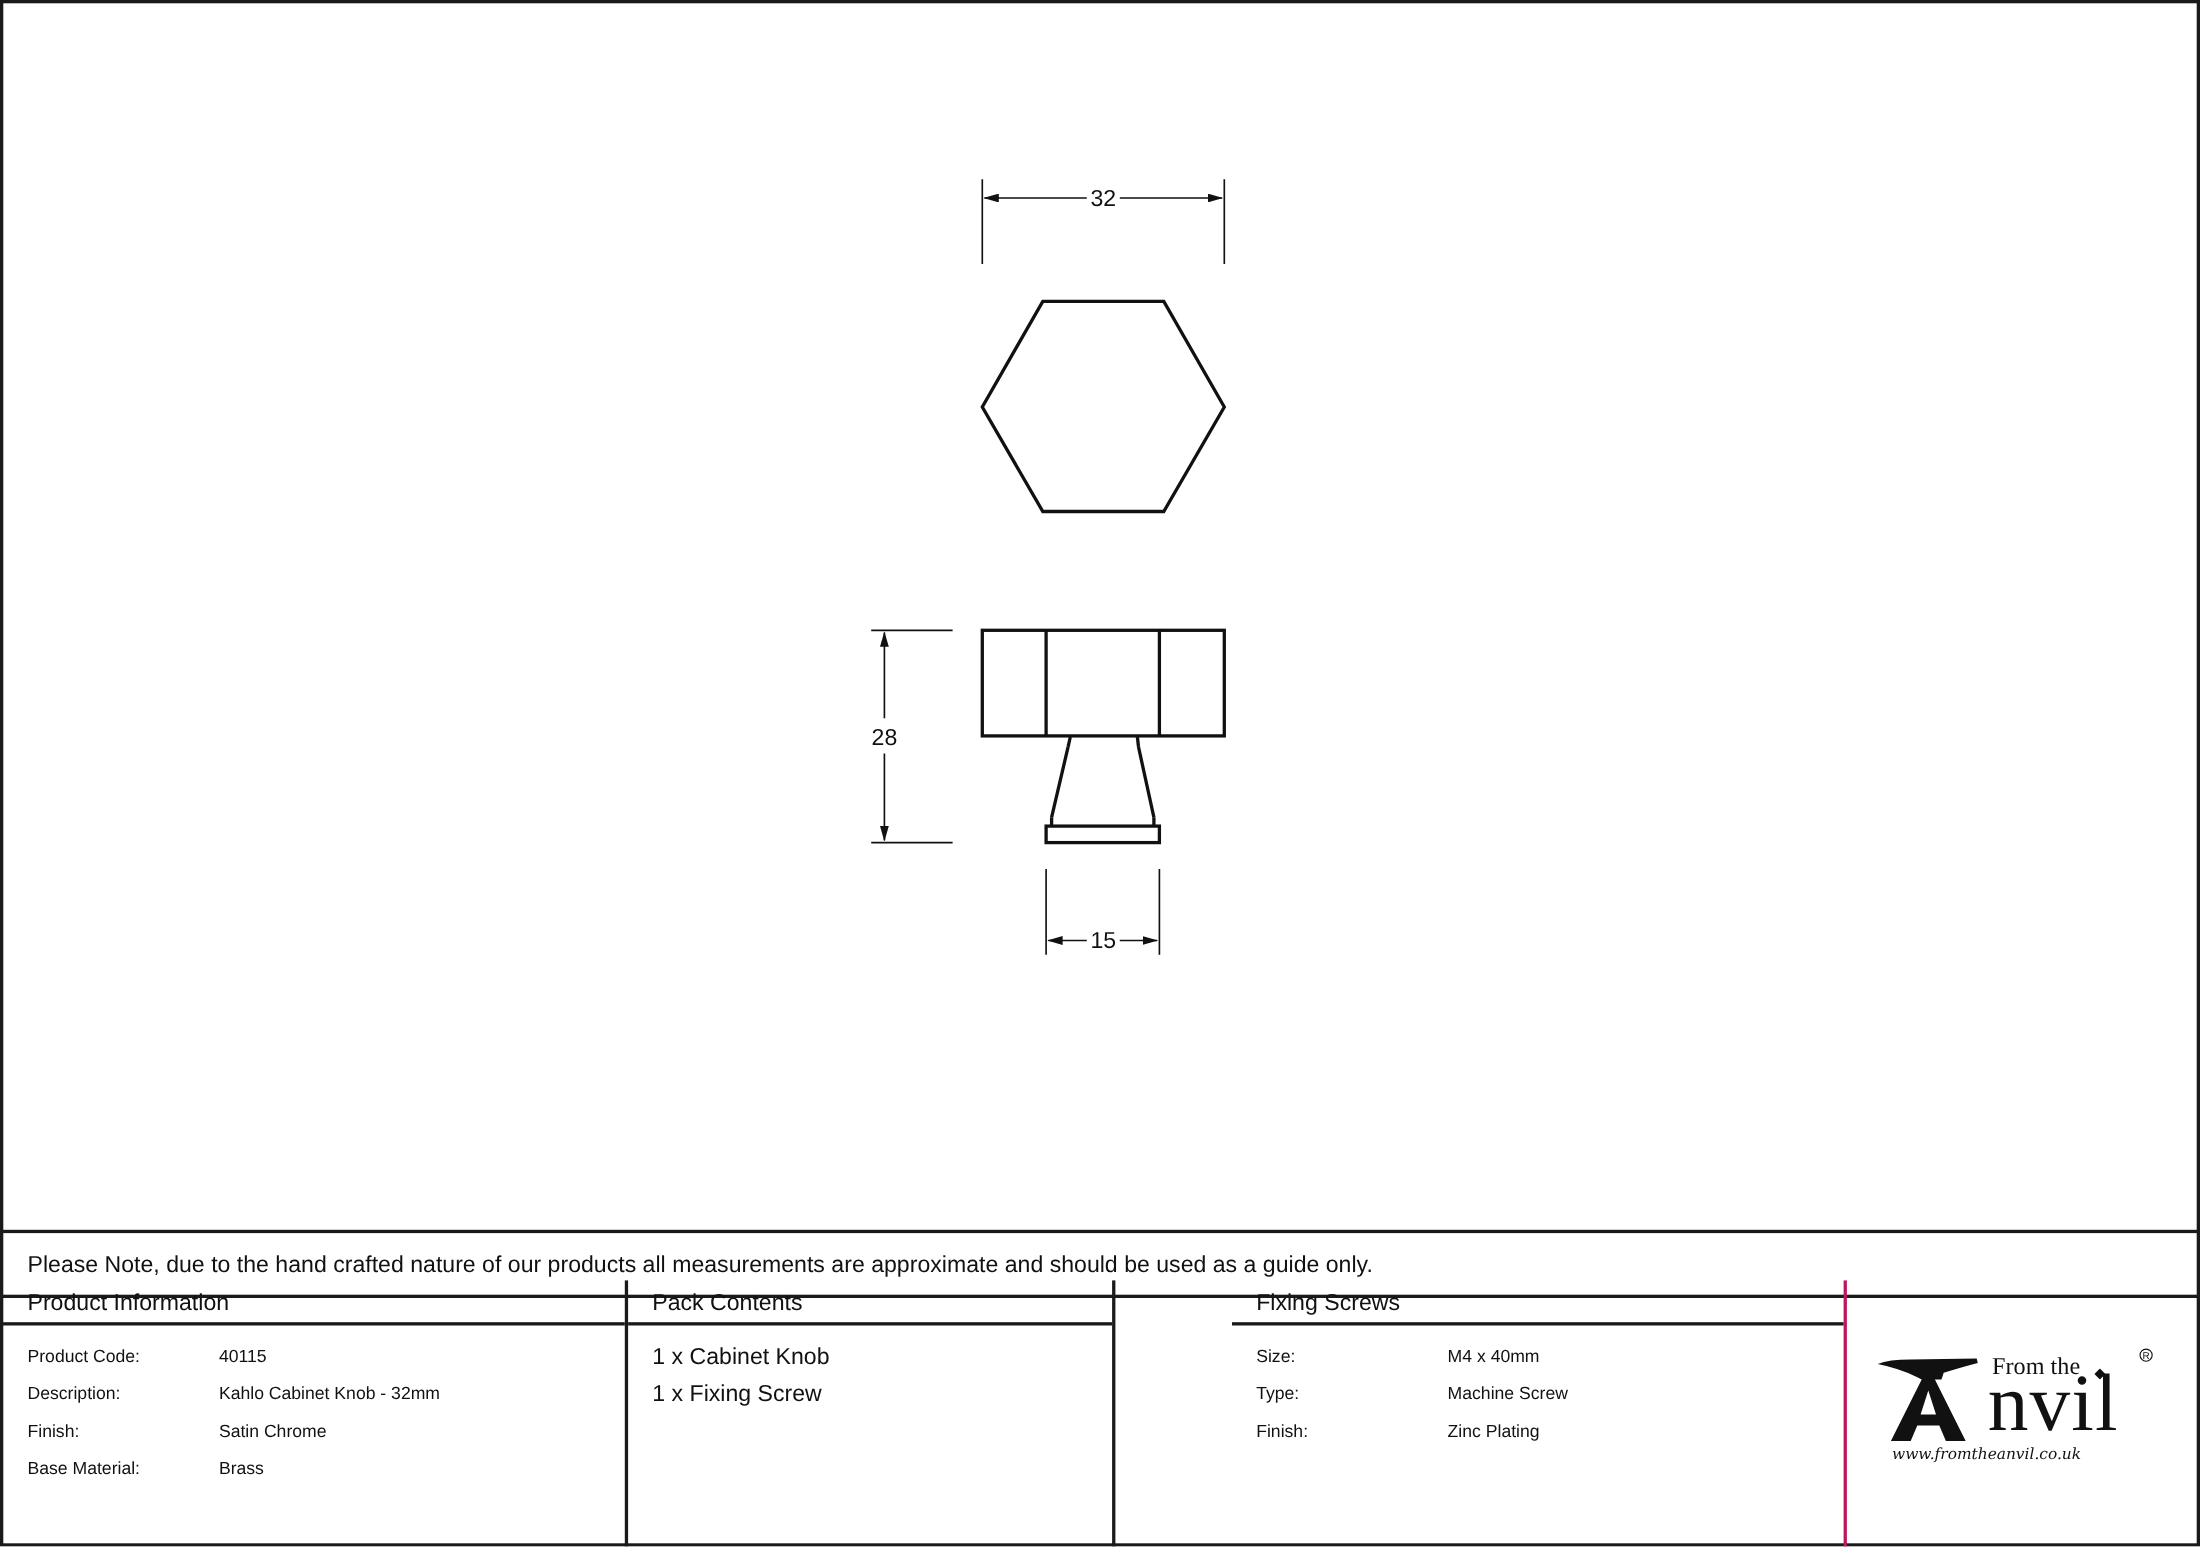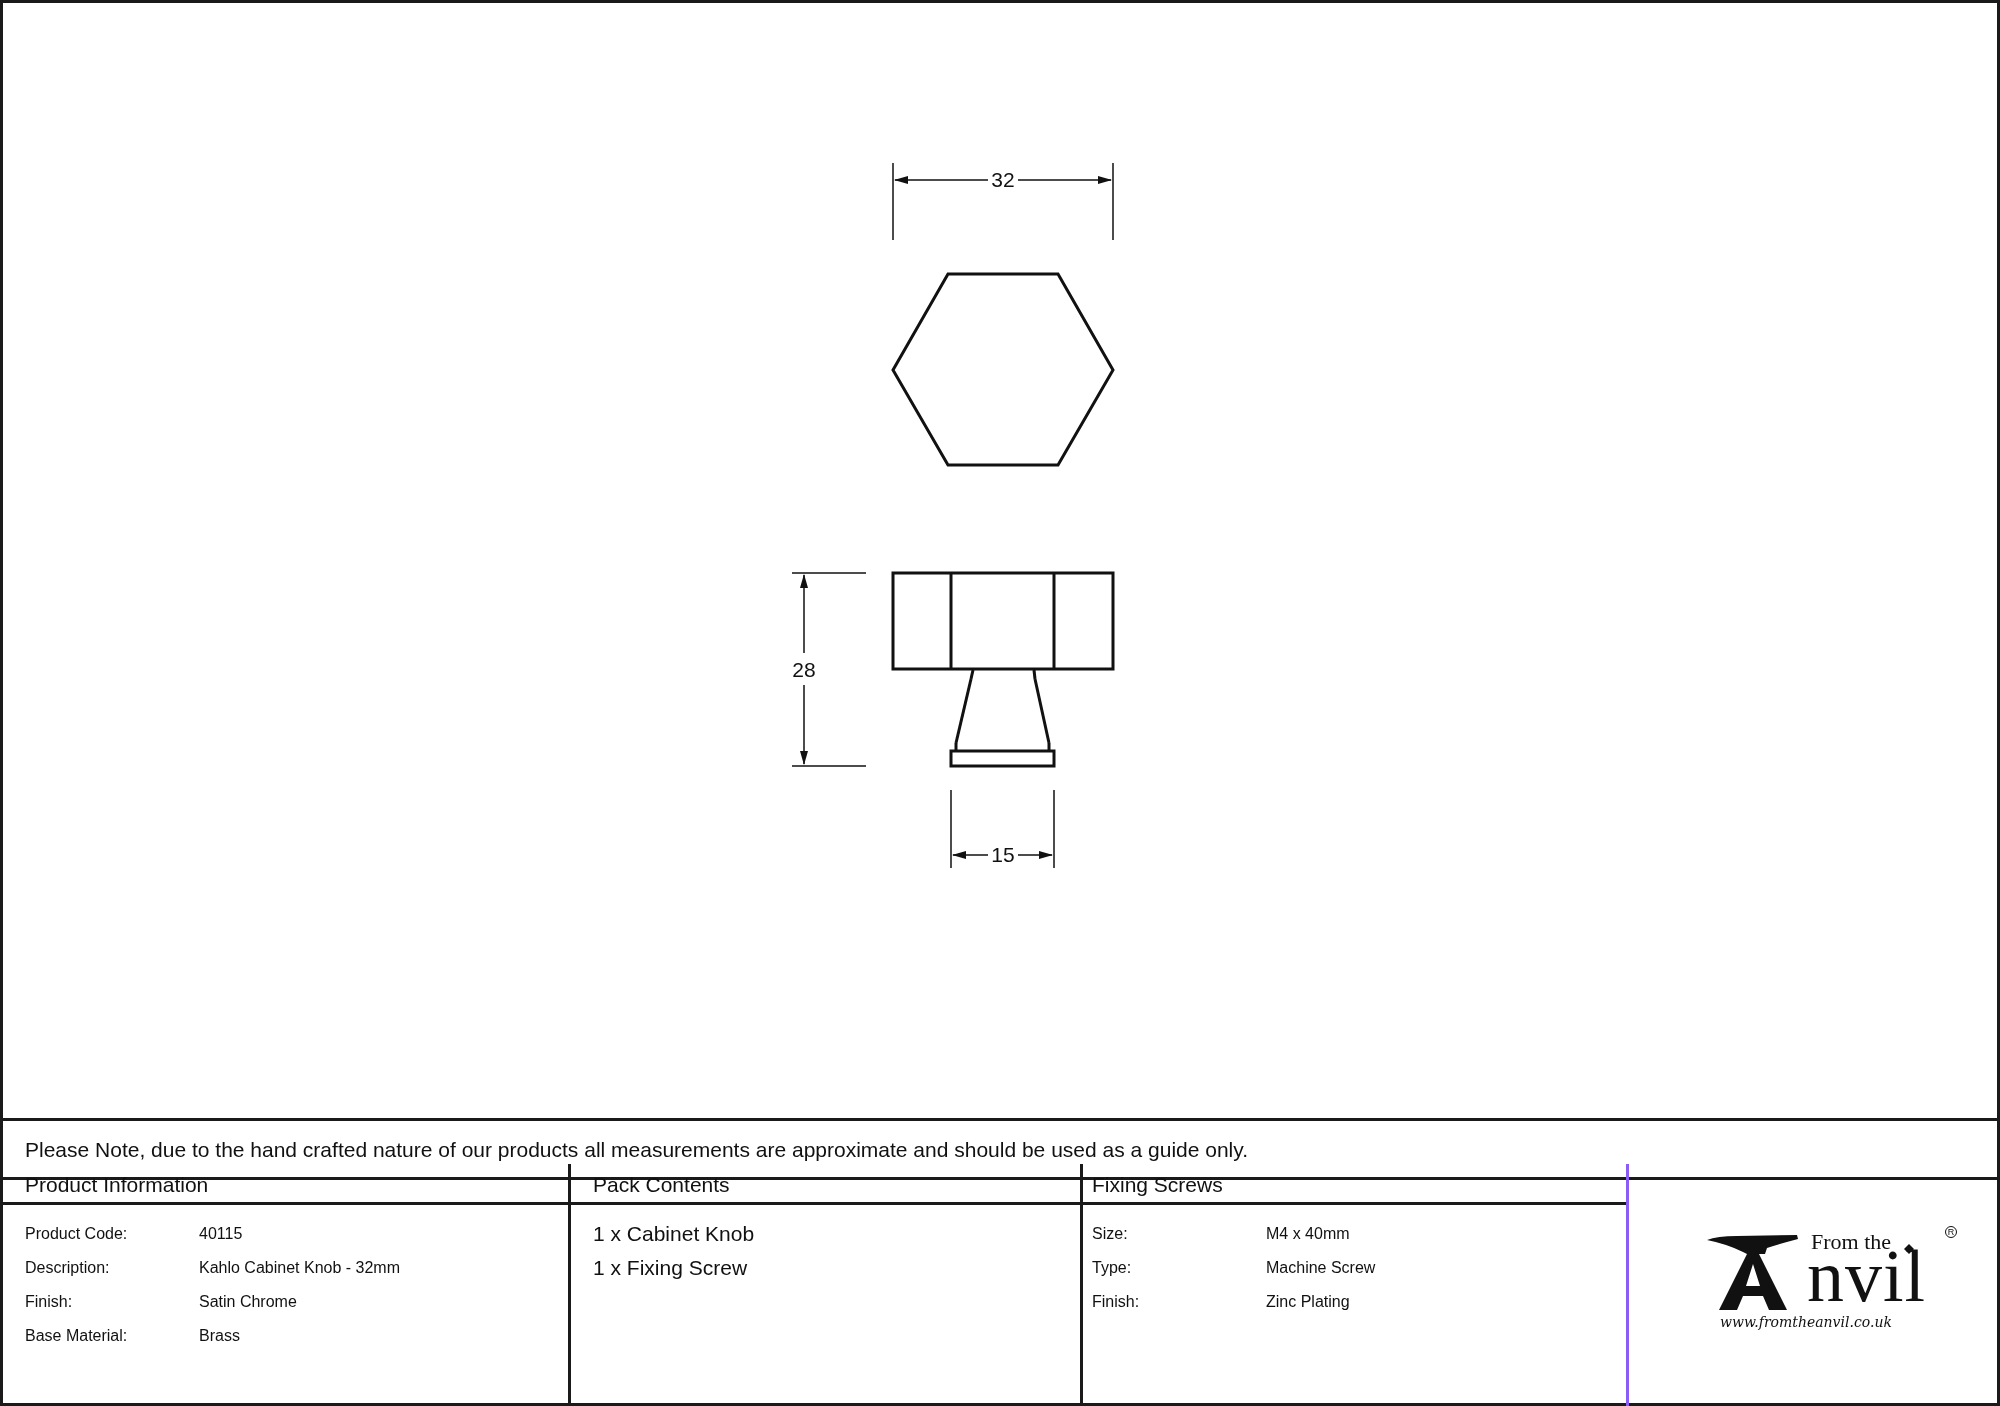--- a/index.html
+++ b/index.html
@@ -10,22 +10,22 @@
   .drawing { position: absolute; left: 0; top: 0; width: 2000px; height: 1104px; }
   .dim-label { font-size: 21px; fill: #111; font-family: "Liberation Sans", sans-serif; }
 
   .note-row { position: absolute; left: 0; top: 1118px; width: 2000px; height: 62px;
               box-sizing: border-box; border-top: 3px solid #1a1a1a; border-bottom: 3px solid #1a1a1a; }
   .note-text { position: absolute; left: 25px; top: 17px; font-size: 21px; letter-spacing: 0px; }
 
   .info { position: absolute; left: 0; top: 1164px; width: 2000px; height: 242px; }
   .col { position: absolute; top: 0; height: 242px; box-sizing: border-box; }
   .col-1 { left: 0; width: 571px; border-right: 3px solid #1a1a1a; }
-  .col-2 { left: 571px; width: 512px; border-right: 3px solid #1a1a1a; }
-  .col-3 { left: 1070px; width: 559px; border-right: 3px solid #8b5cf6; }
+  .col-2 { left: 571px; width: 443px; border-right: 3px solid #1a1a1a; }
+  .col-3 { left: 1120px; width: 559px; border-right: 3px solid #be185d; }
   .col-4 { left: 1647px; width: 353px; }
   .col-head { position: absolute; left: 0; top: 0; right: 0; height: 41px; box-sizing: border-box;
               border-bottom: 3px solid #1a1a1a; text-align: center; }
   .col-head span { position: absolute; left: 25px; top: 9px; font-size: 21px; }
   .col-2 .col-head span, .col-3 .col-head span { left: 22px; }
   .col-body { position: absolute; left: 25px; top: 58px; right: 10px; }
   .col-2 .col-body, .col-3 .col-body { left: 22px; }
   .kv { display: flex; height: 34px; font-size: 16px; line-height: 24px; }
   .kv .k { width: 174px; flex: none; }
   .col-3 .kv .k { width: 174px; }

